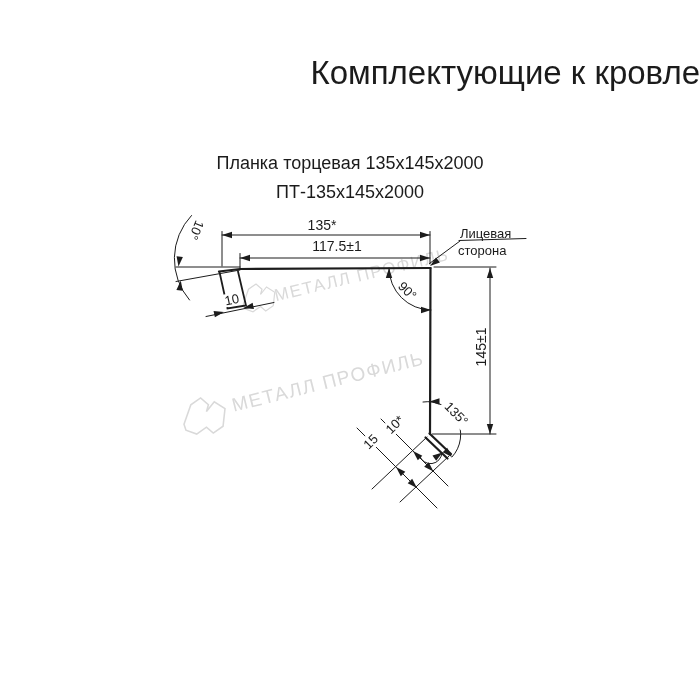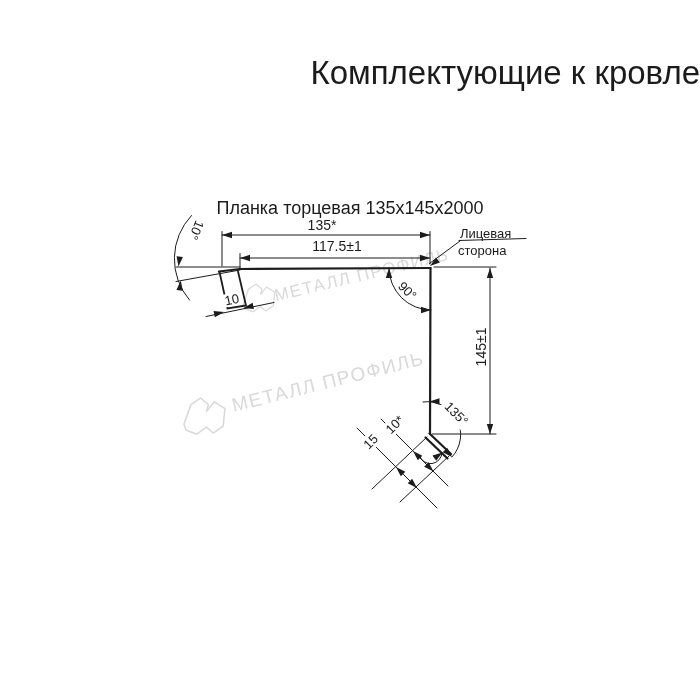--- a/index.html
+++ b/index.html
@@ -1,21 +1,21 @@
 <!DOCTYPE html>
 <html><head>
 <meta charset="utf-8">
 <style>
   html,body{margin:0;padding:0;background:#fff;}
   #stage{position:relative;width:700px;height:700px;background:#fff;overflow:hidden;
          font-family:"Liberation Sans", sans-serif;color:#1b1b1b;}
   .title{position:absolute;top:54px;left:0;right:0;text-align:right;
          font-size:33px;color:#1b1b1b;}
   .subtitle{position:absolute;left:0;right:0;text-align:center;font-size:18px;color:#1b1b1b;}
-  .sub1{top:153px;margin-top:45px;}
+  .sub1{top:153px;}
   .sub2{top:182px;}
   .watermark{position:absolute;color:#d9d9d9;white-space:nowrap;letter-spacing:1.5px;
              font-weight:400;}
   .wm1{left:272px;top:262px;width:210px;font-size:17px;transform:rotate(-13.5deg);}
   .wm2{left:229px;top:369px;width:215px;font-size:19px;transform:rotate(-14deg);}
   .logo{position:absolute;}
   .logo1{left:241px;top:281px;}
   .logo2{left:181px;top:395px;}
   svg text{font-family:"Liberation Sans", sans-serif;fill:#1b1b1b;}
   .dim{font-size:14px;}
@@ -31,20 +31,21 @@
   </svg>
   <div class="watermark wm1">МЕТАЛЛ ПРОФИЛЬ</div>
 
   <svg class="logo logo2" width="47" height="41" viewBox="0 0 48 42">
     <path d="M3 30 L10 10 L20 3 L28 10 L26 17 L34 7 L45 14 L43 32 L33 39 L26 33 L16 40 L5 36 Z" fill="#ffffff" stroke="#d9d9d9" stroke-width="1.6"></path>
   </svg>
   <div class="watermark wm2">МЕТАЛЛ ПРОФИЛЬ</div>
 
   <div class="title">Комплектующие к кровле</div>
   <div class="subtitle sub1">Планка торцевая 135х145х2000</div>
+  <div class="subtitle sub2">ПТ-135х145х2000</div>
 
   <svg width="700" height="700" viewBox="0 0 700 700" style="position:absolute;left:0;top:0;" fill="none" stroke="#1c1c1c" stroke-width="1" stroke-linecap="round">
 
     <g stroke-width="2.2">
       <path d="M219 271.5 L240 269 L430.5 268"></path>
       <path d="M430.5 268 L430 434"></path>
       <path d="M429.5 433.5 L451 454"></path>
       <path d="M425.5 437.5 L447.5 458.5"></path>
     </g>
 

